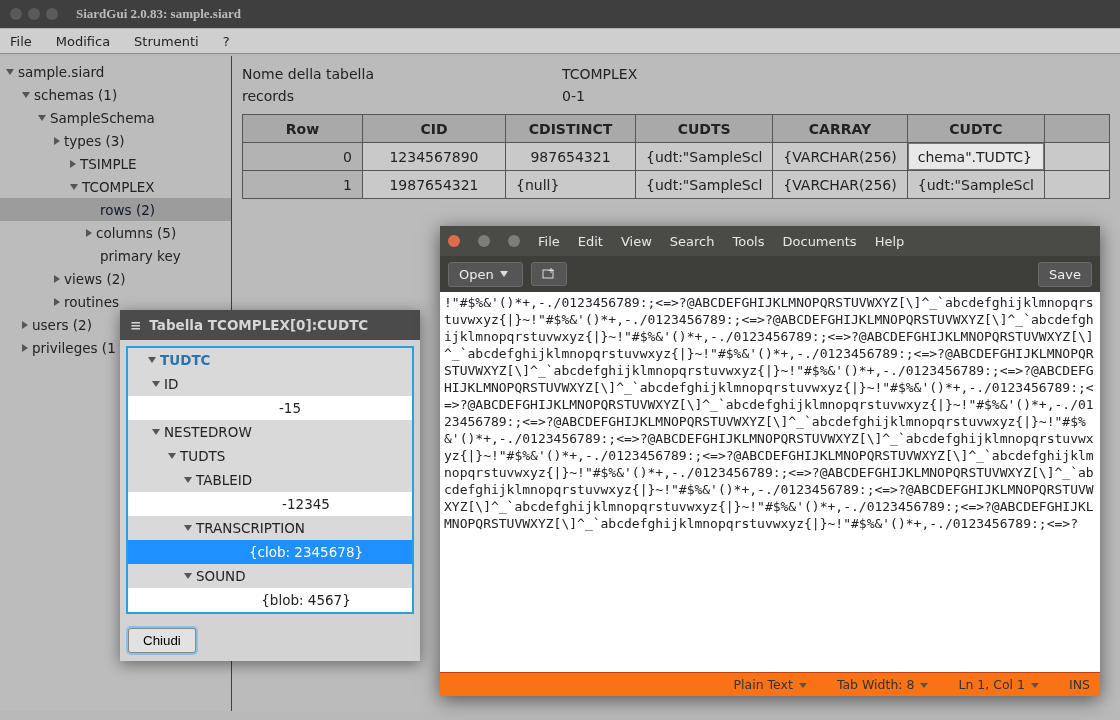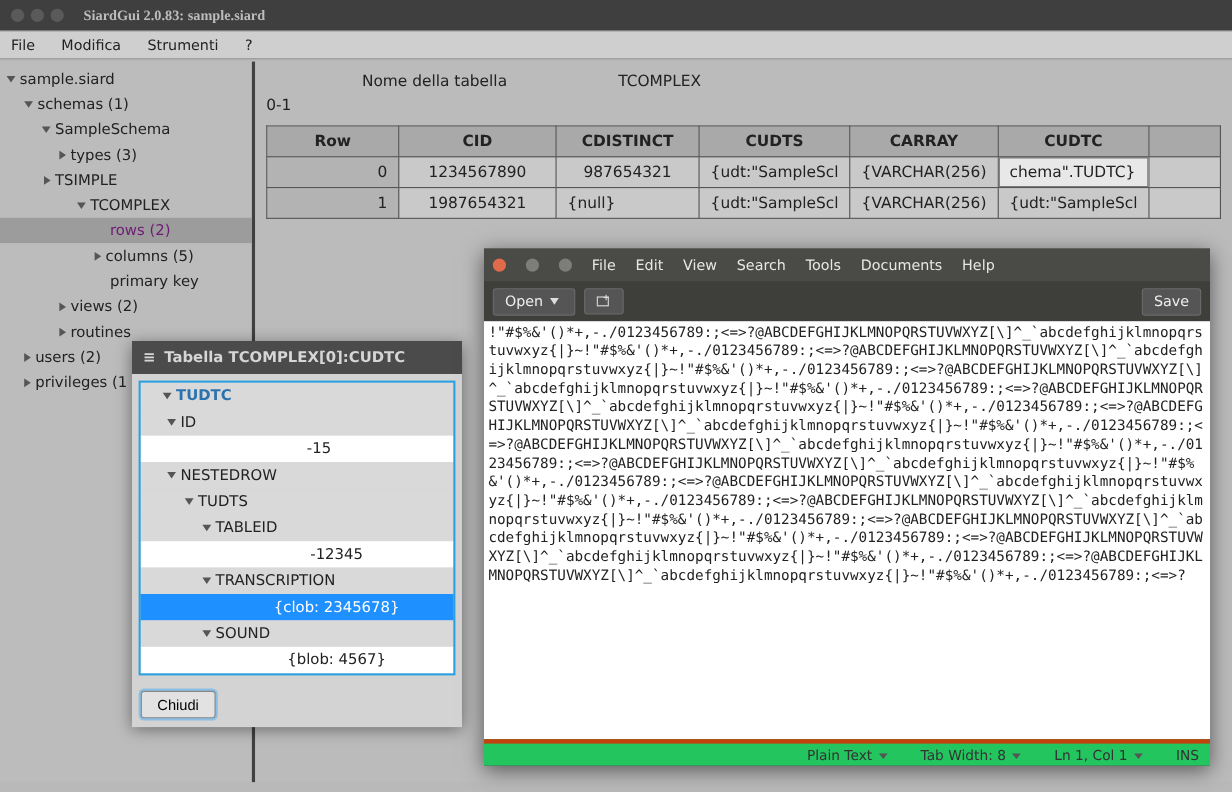--- a/index.html
+++ b/index.html
@@ -56,34 +56,34 @@
     position: absolute;
     top: 56px; left: 0; right: 0;
     height: 655px;
     display: flex;
   }
 
   
   .siard-tree {
     width: 232px;
     background: #bcbcbc;
-    border-right: 3px solid #404040;
+    border-right: 1px solid #404040;
     font-size: 13.5px;
     padding-top: 4px;
     user-select: none;
   }
   .tree-row {
     height: 23px;
     display: flex;
     align-items: center;
     white-space: nowrap;
   }
   .tree-row.sel {
     background: #9c9c9c;
-    color: #701a75;
+    color: #0f172a;
   }
   .tri {
     display:inline-block;
     width:0; height:0;
     border-left: 6px solid #555;
     border-top: 4px solid transparent;
     border-bottom: 4px solid transparent;
     margin-right: 4px;
   }
   .tri.open {
@@ -101,21 +101,21 @@
     position: relative;
     padding: 10px 10px 0 10px;
   }
   .info-grid {
     display: grid;
     grid-template-columns: 320px auto;
     row-gap: 6px;
     margin-bottom: 10px;
     font-size: 14px;
   }
-  .info-grid .lab { text-align: center; padding-right: 14px; }
+  .info-grid .lab { text-align: left; padding-right: 14px; }
   .info-grid .val { font-weight: normal; }
 
   .data-table {
     border-collapse: collapse;
     width: 100%;
     background: #c9c9c9;
     border: 1px solid #555;
     font-size: 14px;
   }
   .data-table th, .data-table td {
@@ -222,22 +222,22 @@
     padding: 2px 4px;
     font-family: "DejaVu Sans Mono", Menlo, Consolas, monospace;
     font-size: 13px;
     line-height: 17px;
     color:#222;
     white-space: pre-wrap;
     word-break: break-all;
   }
   .gedit-status {
     height: 24px;
-    background:#22c55e;
-    border-top:4px solid #c2410c;
+    background:#f97316;
+    border-top:1px solid #c2410c;
     display:flex; align-items:center;
     font-size:12.5px;
     color:#333;
     padding: 0 10px;
     gap: 30px;
   }
   .gedit-status .spacer { flex:1; }
   .dd::after {
     content:"";
     display:inline-block;
@@ -277,21 +277,21 @@
           <span>schemas (1)</span>
         </div>
       <div class="tree-row" style="padding-left:38px">
           <span class="tri open"></span>
           <span>SampleSchema</span>
         </div>
       <div class="tree-row" style="padding-left:54px">
           <span class="tri"></span>
           <span>types (3)</span>
         </div>
-      <div class="tree-row" style="padding-left:40px">
+      <div class="tree-row" style="padding-left:70px">
           <span class="tri"></span>
           <span>TSIMPLE</span>
         </div>
       <div class="tree-row" style="padding-left:70px">
           <span class="tri open"></span>
           <span>TCOMPLEX</span>
         </div>
       <div class="tree-row sel" style="padding-left:86px">
           <span class="tri none"></span>
           <span>rows (2)</span>
@@ -319,20 +319,21 @@
       <div class="tree-row" style="padding-left:22px">
           <span class="tri"></span>
           <span>privileges (1</span>
         </div>
     </div>
 
     <div class="siard-right">
       <div class="info-grid">
         <div class="lab">Nome della tabella</div>
         <div class="val">TCOMPLEX</div>
+        <div class="lab">records</div>
         <div class="val">0-1</div>
       </div>
 
       <table class="data-table">
         <tbody>
             <tr>
           <th style="width:120px">Row</th>
           <th style="width:143px">CID</th>
           <th style="width:130px">CDISTINCT</th>
           <th style="width:135px">CUDTS</th>

